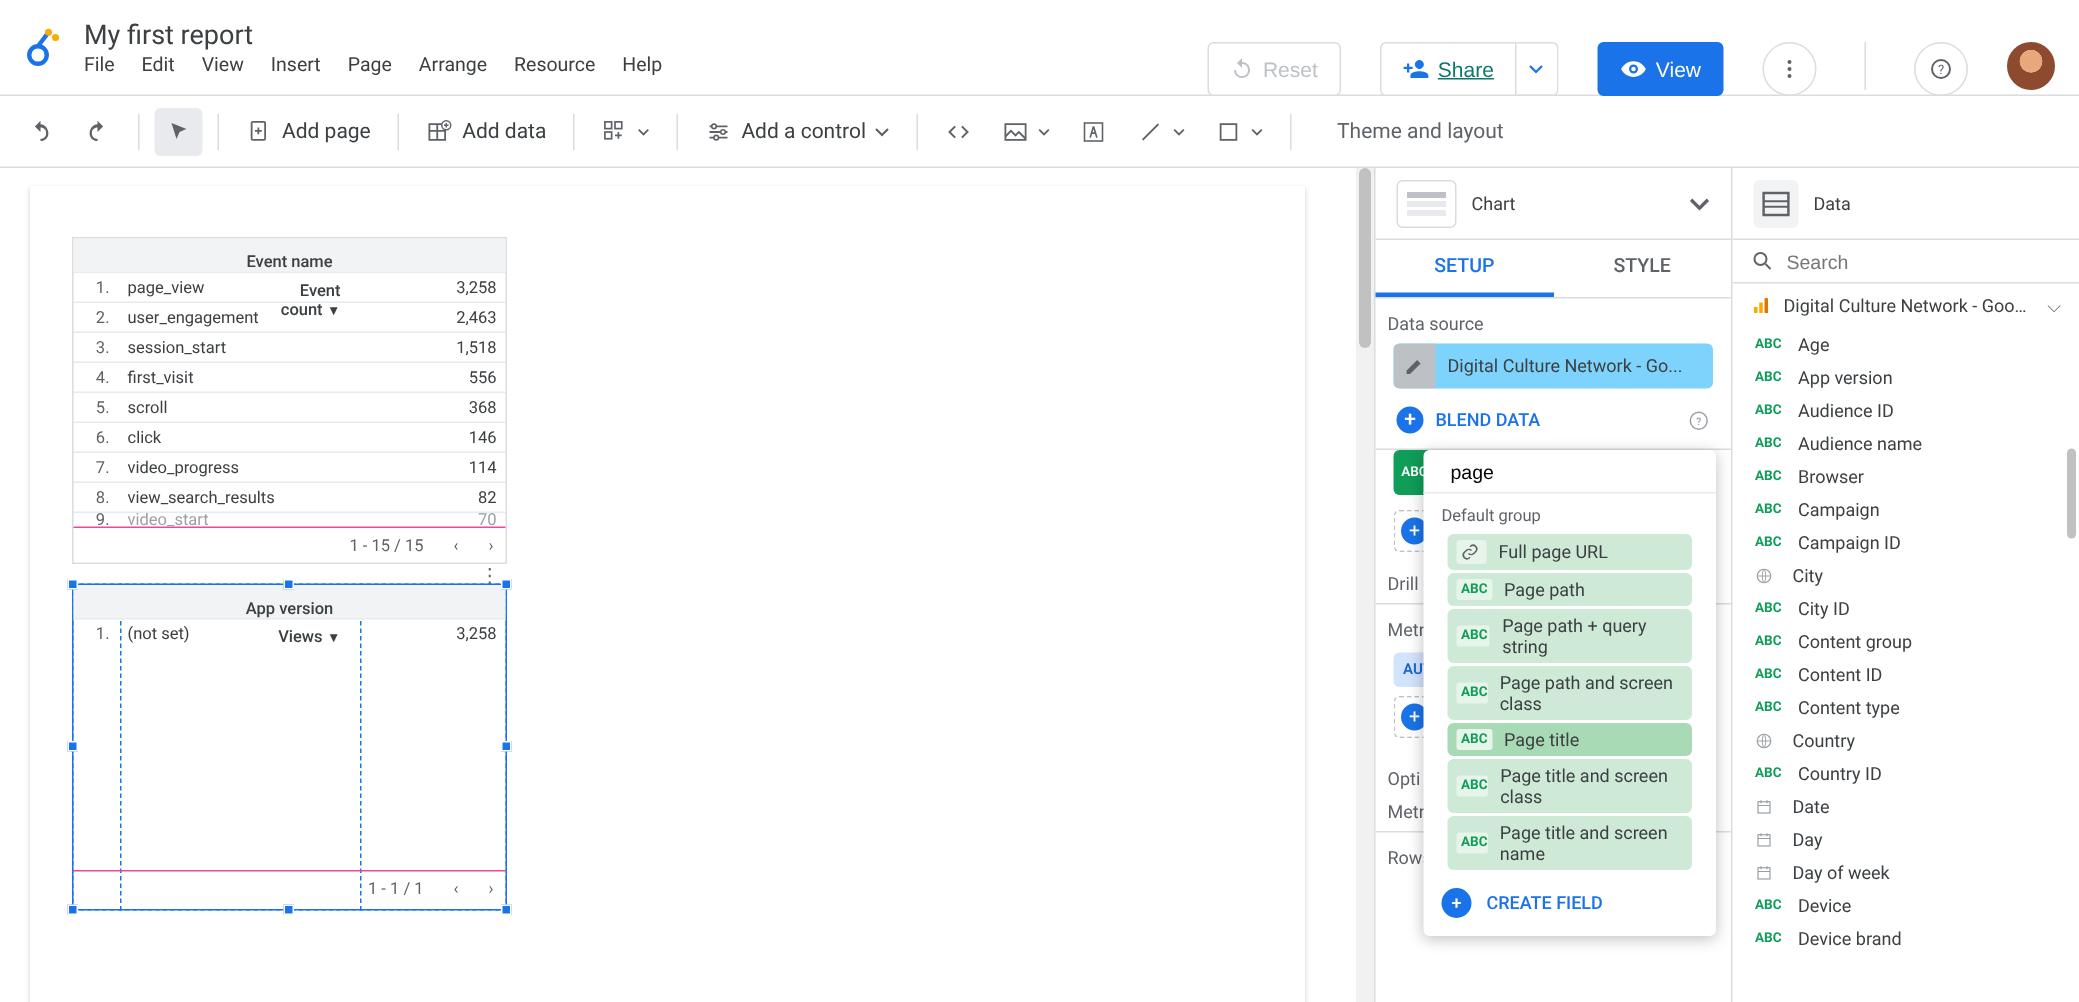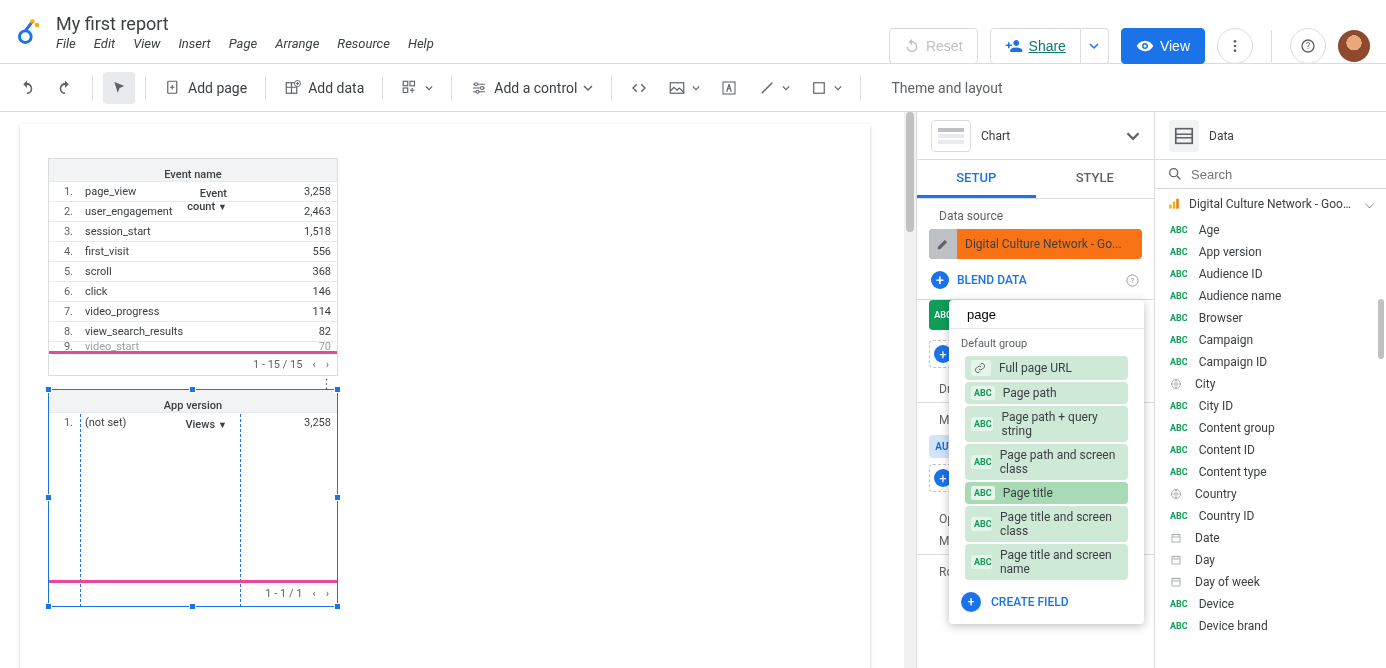--- a/index.html
+++ b/index.html
@@ -4,22 +4,22 @@
 <style>
   * { box-sizing: border-box; margin: 0; padding: 0; }
   body { font-family: 'Google Sans', Roboto, Arial, sans-serif; font-size: 13px; color: #3c4043; width: 1386px; height: 668px; overflow: hidden; background: #fff; }
   
   
   .header { display: flex; align-items: center; height: 64px; padding: 0 16px; border-bottom: 1px solid #dadce0; }
   .logo { width: 28px; height: 28px; margin-right: 12px; }
   .title-area { flex: 1; }
   .doc-title { font-size: 18px; color: #3c4043; margin-bottom: 2px; }
   .menu-bar { display: flex; gap: 18px; font-size: 13px; color: #3c4043; }
-  .menu-bar span { cursor: pointer; font-style: italic; }
-  .header-right { display: flex; align-items: center; gap: 12px; margin-top: 28px; }
+  .menu-bar span { cursor: pointer; }
+  .header-right { display: flex; align-items: flex-start; gap: 26px; margin-top: 28px; }
   .btn { display: inline-flex; align-items: center; gap: 6px; height: 36px; padding: 0 14px; border-radius: 4px; border: 1px solid #dadce0; background: #fff; color: #5f6368; font-size: 14px; cursor: pointer; }
   .btn.disabled { color: #bdc1c6; }
   .btn.primary { background: #1a73e8; color: #fff; border-color: #1a73e8; }
   .btn.share-main { color: #0f766e; border: 1px solid #dadce0; border-radius: 4px 0 0 4px; text-decoration: underline;}
   .share-group { display: flex; }
   .share-arrow { border: 1px solid #dadce0; border-left: none; border-radius: 0 4px 4px 0; width: 28px; display: flex; align-items: center; justify-content: center; color:#1a73e8;}
   .icon-btn { width: 36px; height: 36px; border-radius: 50%; display: flex; align-items: center; justify-content: center; cursor: pointer; color:#5f6368; border:1px solid #dadce0;}
   .avatar { width: 32px; height: 32px; border-radius: 50%; background: #c5221f; background-image: radial-gradient(circle at 50% 40%, #e8a87c 30%, #8d4a2e 31%); }
   .vdiv{width:1px;height:32px;background:#dadce0;margin:0 6px;}
 
@@ -38,39 +38,39 @@
   .canvas-page { background: #fff; margin: 12px 0 0 20px; width: 850px; height: 560px; box-shadow: 0 1px 3px rgba(0,0,0,0.2); position: relative; }
 
   
   .tbl { position: absolute; font-size: 11px; border:1px solid #dadce0;}
   .tbl-header { display: flex; background: #f1f3f4; font-weight: 500; height: 22px; align-items:center;flex-direction:column;}
   .tbl-header .th, .tbl-row .td { padding: 3px 6px; }
   .tbl-row { display: flex; border-top: 1px solid #e8eaed; height:20px; align-items:center;}
   .col-idx { width: 30px; text-align: right; color:#5f6368;}
   .col-name { flex: 1; }
   .col-val { width: 80px; text-align: right; }
-  .tbl-footer{display:flex;justify-content:flex-end;align-items:center;gap:10px;padding:4px 8px;border-top:3px solid #ec4899;color:#5f6368;font-size:11px;height:24px;}
+  .tbl-footer{display:flex;justify-content:flex-end;align-items:center;gap:20px;padding:4px 8px;border-top:1px solid #ec4899;color:#5f6368;font-size:11px;height:24px;}
   .pager-arrow{cursor:pointer;color:#5f6368;}
   .sort-arrow{font-size:9px;margin-left:3px;}
   
   .selected-chart{border:1px solid #1a73e8;}
   .sel-guides{position:absolute;border:1px dashed #1a73e8;pointer-events:none;}
   .handle{width:7px;height:7px;background:#1a73e8;position:absolute;border:1px solid #fff;}
   .more-dots{position:absolute;right:10px;cursor:pointer;color:#5f6368;}
 
   
   .panel { width: 240px; border-left: 1px solid #dadce0; display: flex; flex-direction: column; background:#fff;}
   .panel-header { display: flex; align-items: center; height: 48px; padding: 0 14px; gap: 10px; border-bottom: 1px solid #dadce0; font-size:12px;color:#3c4043;}
   .panel-header .picon{width:40px;height:32px;border:1px solid #dadce0;border-radius:4px;display:flex;align-items:center;justify-content:center;}
   .tabs { display: flex; border-bottom: 1px solid #dadce0; }
   .tab { flex: 1; text-align: center; padding: 10px 0; font-size: 13px; font-weight:500; cursor: pointer; color:#5f6368;}
   .tab.active { color: #1a73e8; border-bottom: 3px solid #1a73e8; }
   .panel-body{flex:1;overflow:auto;position:relative;padding:0;}
-  .section-label{font-size:12px;color:#5f6368;padding:10px 22px 6px;}
-  .chip{display:flex;align-items:center;background:#f97316;border-radius:4px;margin:0 12px 6px;height:30px;overflow:hidden;}
+  .section-label{font-size:12px;color:#5f6368;padding:10px 8px 6px;}
+  .chip{display:flex;align-items:center;background:#7dd3fc;border-radius:4px;margin:0 12px 6px;height:30px;overflow:hidden;}
   .chip .ci{width:28px;height:100%;display:flex;align-items:center;justify-content:center;background:#bdc1c6;font-size:11px;}
   .chip .ct{flex:1;padding:0 8px;font-size:12px;color:#3c4043;white-space:nowrap;overflow:hidden;text-overflow:ellipsis;}
   .chip.edit .ci{background:#bdc1c6;color:#3c4043;}
   .blend{display:flex;align-items:center;gap:8px;padding:6px 14px 10px;color:#1a73e8;font-size:12px;font-weight:500;}
   .blend .plus{width:18px;height:18px;border-radius:50%;background:#1a73e8;color:#fff;display:flex;align-items:center;justify-content:center;font-size:14px;}
   .help-icon{margin-left:auto;color:#9aa0a6;}
   .divider{height:1px;background:#dadce0;}
   
   
   .dim-chip-abc{width:28px;height:30px;background:#0f9d58;color:#fff;font-size:9px;font-weight:600;display:flex;align-items:center;justify-content:center;border-radius:4px 0 0 4px;margin:0 0 6px 12px;}

